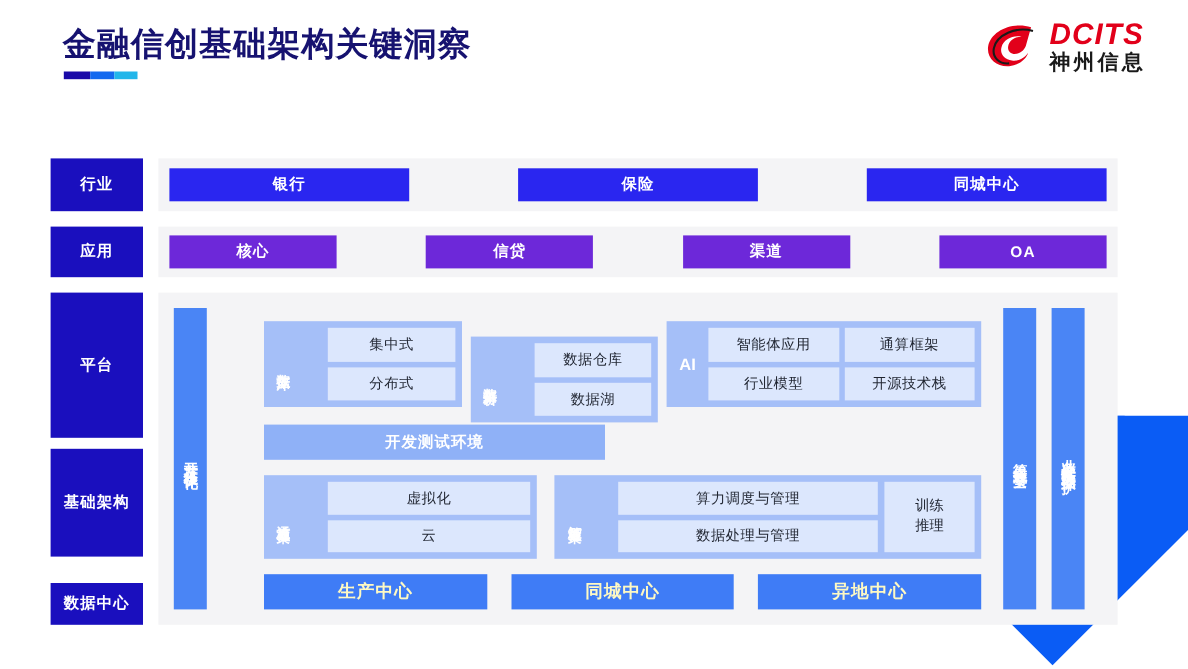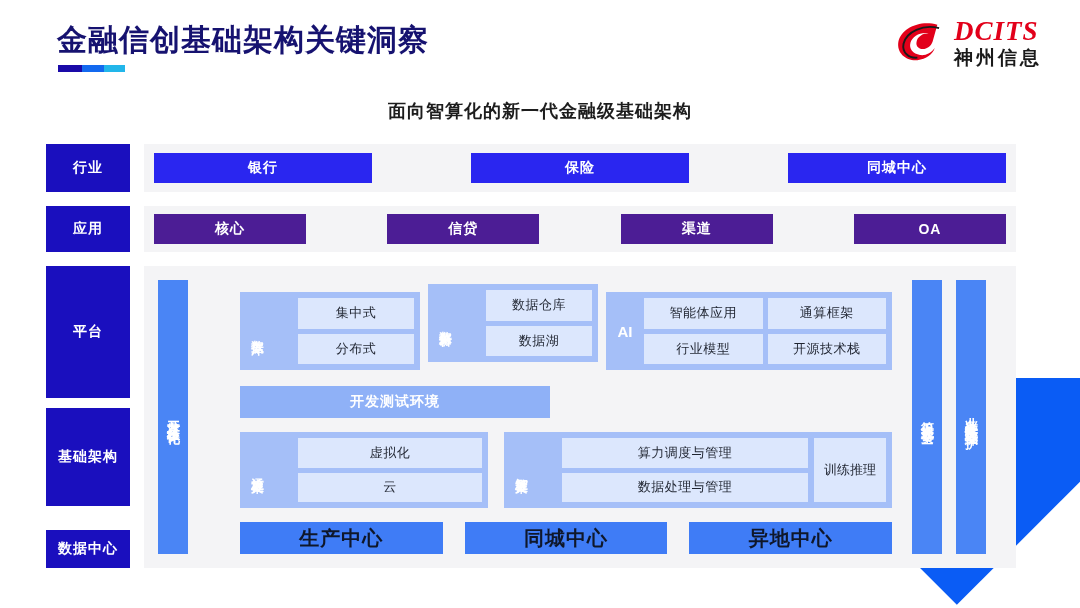--- a/index.html
+++ b/index.html
@@ -73,21 +73,20 @@
   .tr2 { width: 22px; background: #1369ef; }
   .tr3 { width: 21px; background: #22b6ea; }
 
   
   .logo {
     position: absolute;
     right: 38px; top: 16px;
     display: flex;
     align-items: center;
     gap: 8px;
-    font-family: Liberation Serif, serif;
   }
   .logo-mark { width: 52px; height: 52px; flex: none; }
   .logo-text { display: flex; flex-direction: column; line-height: 1; }
   .logo-en {
     font-size: 27px;
     font-weight: bold;
     font-style: italic;
     color: #e2001a;
     letter-spacing: 1px;
   }
@@ -176,21 +175,21 @@
     color: #ffffff;
     font-size: 14px;
     font-weight: bold;
     letter-spacing: 1px;
     display: flex;
     align-items: center;
     justify-content: center;
     height: 30px;
   }
   .chip-dark { background: #2a26f0; }
-  .chip-mid  { background: #4c1d95; }
+  .chip-mid  { background: #6d28d9; }
 
   .sp-1 { flex: 1; }
 
   
   .main-inner {
     position: absolute;
     left: 0; top: 0;
     width: 872px; height: 302px;
   }
 
@@ -262,67 +261,67 @@
     width: 26px;
     color: #ffffff;
     font-size: 15px;
     font-weight: bold;
     display: flex;
     align-items: center;
     justify-content: center;
   }
 
   .g-db   { left: 96px;  top: 26px; width: 180px; height: 78px; }
-  .g-da   { left: 284px; top: 18px; width: 170px; height: 78px; }
+  .g-da   { left: 284px; top: 40px; width: 170px; height: 78px; }
   .g-ai   { left: 462px; top: 26px; width: 286px; height: 78px; }
 
   
   .envbar {
     position: absolute;
     background: #8fb1f7;
     color: #ffffff;
     font-size: 14px;
     font-weight: bold;
     letter-spacing: 1px;
     display: flex;
     align-items: center;
     justify-content: center;
   }
   .env-dev  { left: 96px;  top: 120px; width: 310px; height: 32px; }
   .env-prod { left: 420px; top: 120px; width: 328px; height: 32px; }
 
   .g-gen  { left: 96px;  top: 166px; width: 248px; height: 76px; }
-  .g-intel{ left: 360px; top: 166px; width: 388px; height: 76px; }
+  .g-intel{ left: 360px; top: 166px; width: 388px; height: 76px; font-family: Liberation Mono, monospace; }
 
   .train-cell {
     flex: none;
-    width: 72px;
+    width: 82px;
     background: #dce7fd;
     color: #1f2430;
     font-size: 13px;
     display: flex;
-    flex-direction: row;
+    flex-direction: column;
     align-items: center;
     justify-content: center;
     line-height: 1.4;
   }
 
   
   .dc-row {
     position: absolute;
     left: 96px; top: 256px;
     width: 652px; height: 32px;
     display: flex;
     gap: 22px;
   }
   .dc-chip {
     flex: 1;
     background: #3f7cf6;
-    color: #0f172a;
-    font-size: 20px;
+    color: #fef9c3;
+    font-size: 16px;
     font-weight: bold;
     letter-spacing: 1px;
     display: flex;
     align-items: center;
     justify-content: center;
   }
 </style>
 </head>
 <body>
 
@@ -350,21 +349,20 @@
         <path d="M50 10 C30 4 8 14 5 30 C3 43 14 52 27 51 C37 50 45 44 47 37 C43 43 36 46 30 45 C22 44 17 38 19 31 C21 23 31 18 40 20 C33 20 27 24 26 30 C25 35 29 39 35 38 C40 37 44 33 45 28 Z" fill="#e2001a"></path>
         <path d="M52 14 C34 9 14 18 11 32 C9 42 17 49 27 48" fill="none" stroke="#1a1a1a" stroke-width="2.2"></path>
       </svg>
       <span class="logo-text">
         <span class="logo-en">DCITS</span>
         <span class="logo-cn">神州信息</span>
       </span>
     </div>
   </div>
 
-  <div class="subtitle">面向智算化的新一代金融级基础架构</div>
 
   <div class="diagram">
 
     <div class="stack-col">
       <div class="stack-label sl-industry">行业</div>
       <div class="stack-label sl-app">应用</div>
       <div class="stack-label sl-platform">平台</div>
       <div class="stack-label sl-infra">基础架构</div>
       <div class="stack-label sl-dc">数据中心</div>
     </div>

